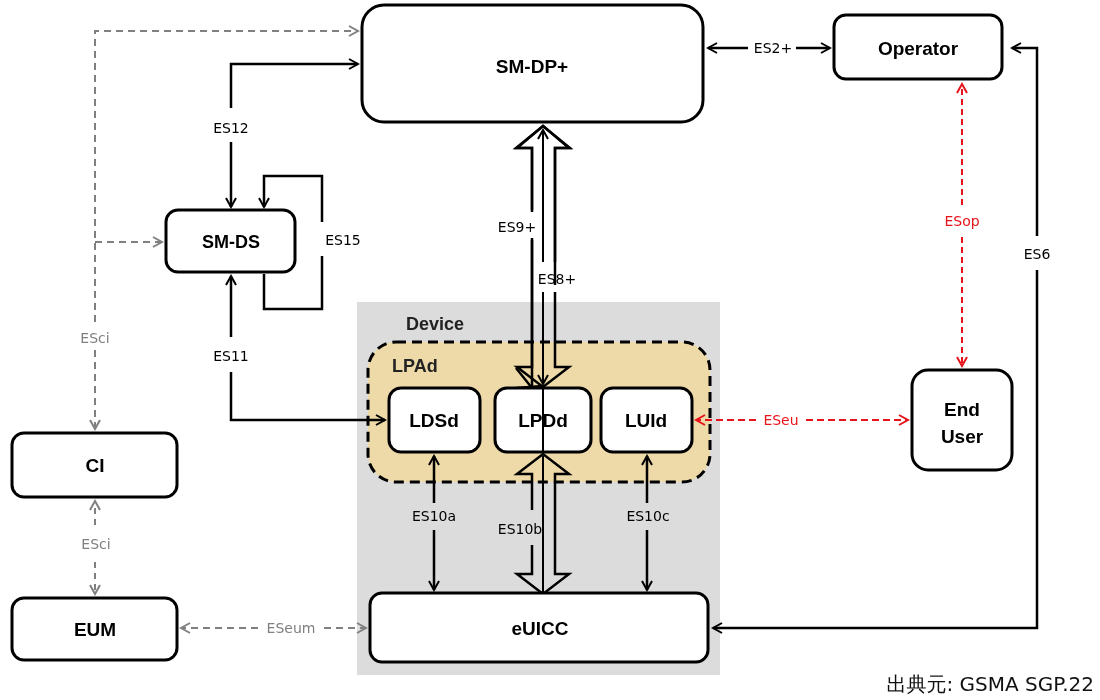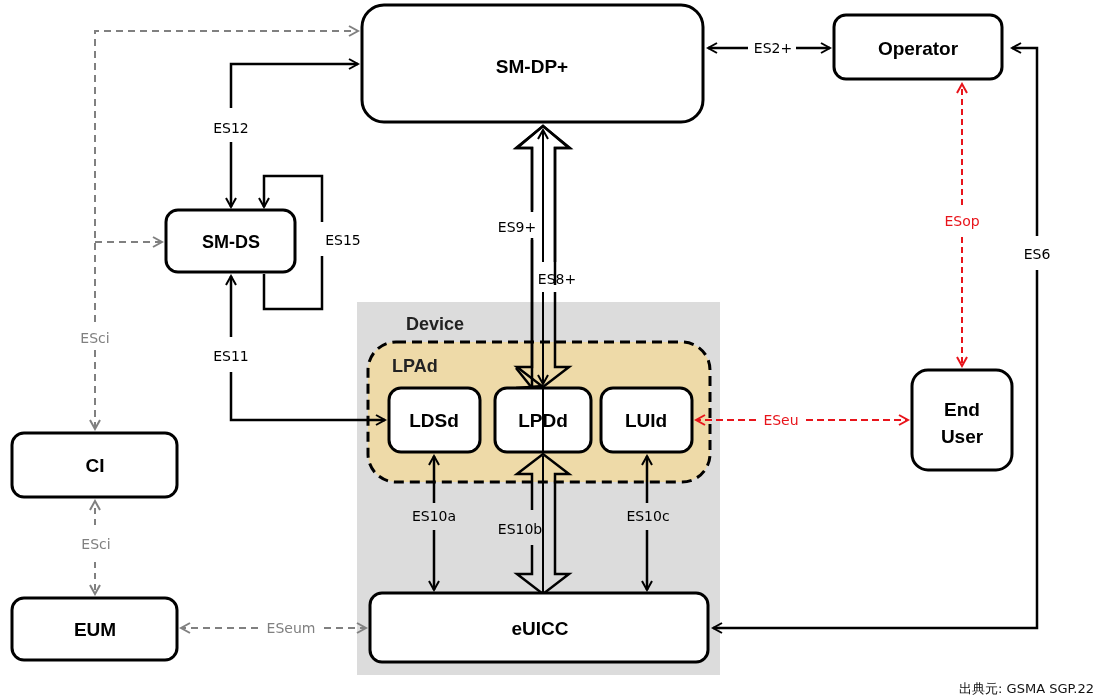--- a/index.html
+++ b/index.html
@@ -1,21 +1,21 @@
 <!DOCTYPE html>
 <html><head>
   <meta charset="utf-8">
   <style>
     html, body { margin: 0; padding: 0; background: #ffffff; }
     body { width: 1100px; height: 700px; position: relative; overflow: hidden; }
     svg { position: absolute; left: 0; top: 0; }
     .node-label { font-family: "Liberation Sans", sans-serif; font-weight: bold; fill: #000; }
     .edge-label { font-family: "DejaVu Sans", sans-serif; font-size: 14px; }
     .group-label { font-family: "Liberation Sans", sans-serif; font-weight: bold; font-size: 18px; fill: #222; }
-    .source-note { position: absolute; right: 6px; bottom: 2px; font-family: "DejaVu Sans", sans-serif; font-size: 13px; color: #111; }
+    .source-note { position: absolute; right: 6px; bottom: 2px; font-family: "DejaVu Sans", sans-serif; font-size: 20px; color: #111; }
   </style>
 </head>
 <body>
 
 <svg width="1100" height="700" viewBox="0 0 1100 700">
   <defs>
     <marker id="arrowBlack" markerWidth="12" markerHeight="12" refX="10" refY="6" orient="auto" markerUnits="userSpaceOnUse">
       <path d="M1,1 L10,6 L1,11" fill="none" stroke="#000" stroke-width="2"></path>
     </marker>
     <marker id="arrowGray" markerWidth="12" markerHeight="12" refX="10" refY="6" orient="auto" markerUnits="userSpaceOnUse">

